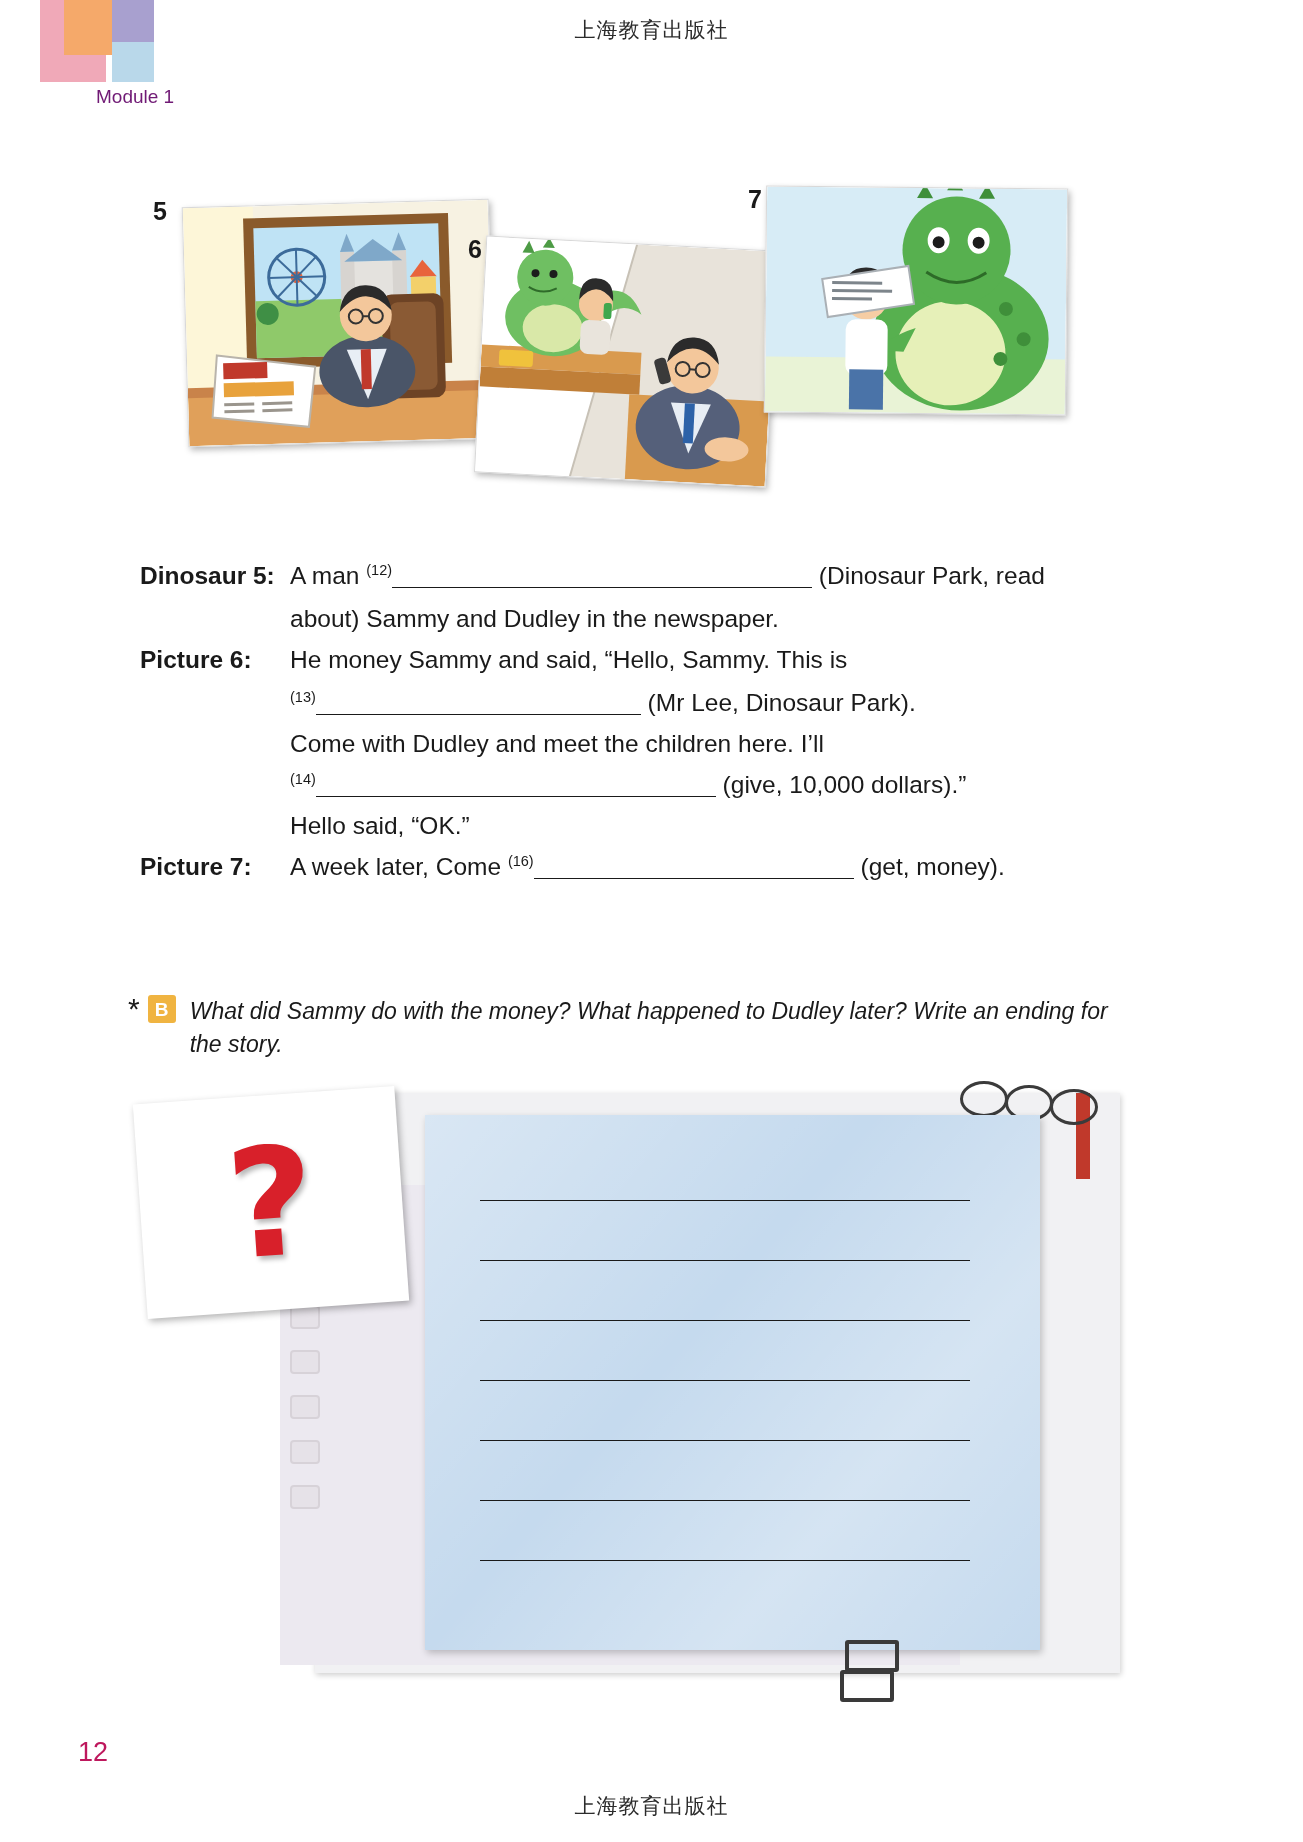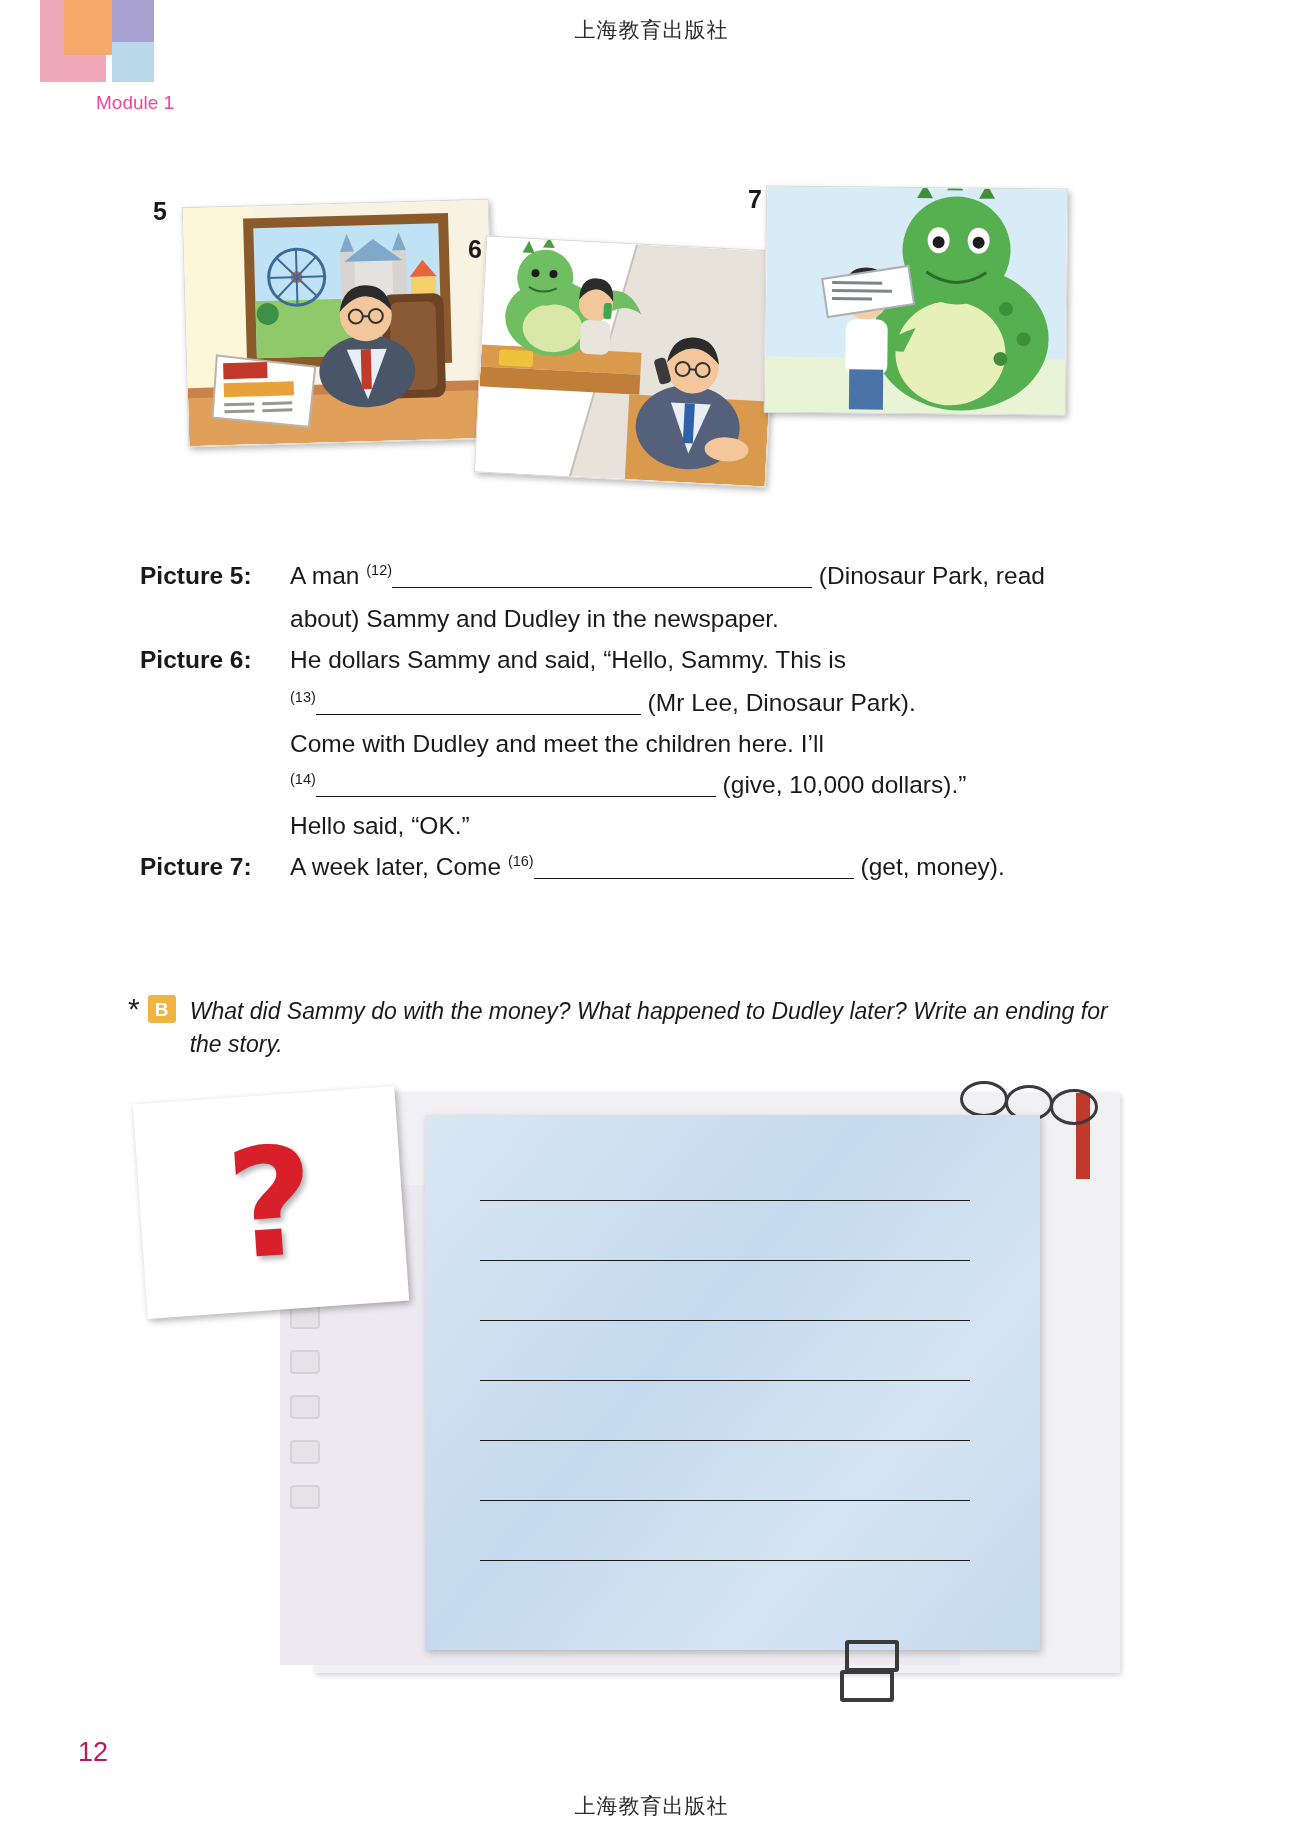--- a/index.html
+++ b/index.html
@@ -49,24 +49,24 @@
     left: 0;
     width: 100%;
     text-align: center;
     font-family: "DejaVu Sans", sans-serif;
     font-size: 21px;
     color: #2b2b2b;
     letter-spacing: 1px;
   }
   .module-label {
     position: absolute;
-    top: 92px;
+    top: 86px;
     left: 96px;
     font-size: 19px;
-    color: #ec4899;
+    color: #701a75;
   }
   .page-number {
     position: absolute;
     bottom: 74px;
     left: 78px;
     font-size: 27px;
     color: #be185d;
   }
 
   
@@ -428,30 +428,30 @@
         <rect x="66" y="102" width="60" height="3"></rect>
         <rect x="66" y="110" width="40" height="3"></rect>
       </g>
     </svg>
   </div>
 </div>
 
 <div class="story">
 
   <div class="row">
-    <div class="pic-label">Picture 5:</div>
+    <div class="pic-label">Dinosaur 5:</div>
     <div class="sent">
       <span>A man </span><span class="sup">(12)</span><span class="blank b1"></span><span> (Dinosaur Park, read</span>
     </div>
   </div>
   <div class="line-para">about) Sammy and Dudley in the newspaper.</div>
 
   <div class="row">
     <div class="pic-label">Picture 6:</div>
-    <div class="sent">He dollars Sammy and said, “Hello, Sammy. This is</div>
+    <div class="sent">He money Sammy and said, “Hello, Sammy. This is</div>
   </div>
   <div class="line-para">
     <span class="sup">(13)</span><span class="blank b2"></span><span> (Mr Lee, Dinosaur Park).</span>
   </div>
   <div class="line-para">Come with Dudley and meet the children here. I’ll</div>
   <div class="line-para">
     <span class="sup">(14)</span><span class="blank b3"></span><span> (give, 10,000 dollars).”</span>
   </div>
   <div class="line-para">Hello said, “OK.”</div>
 

